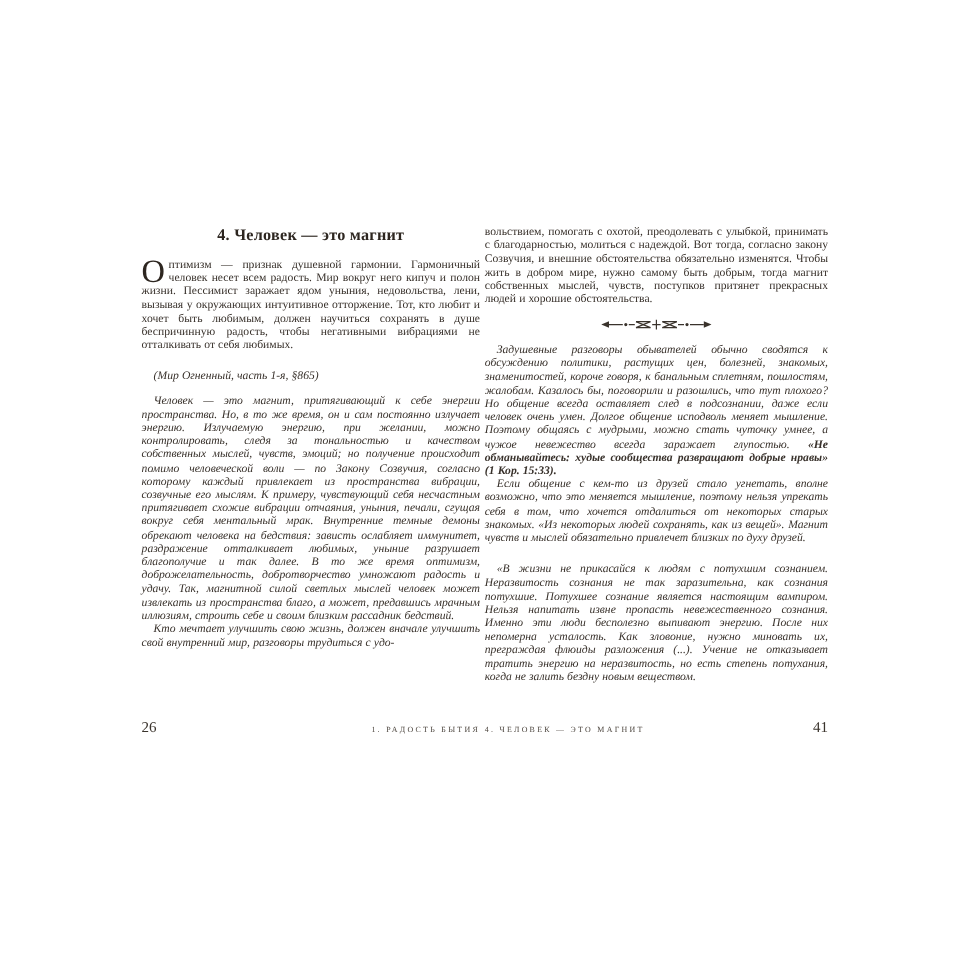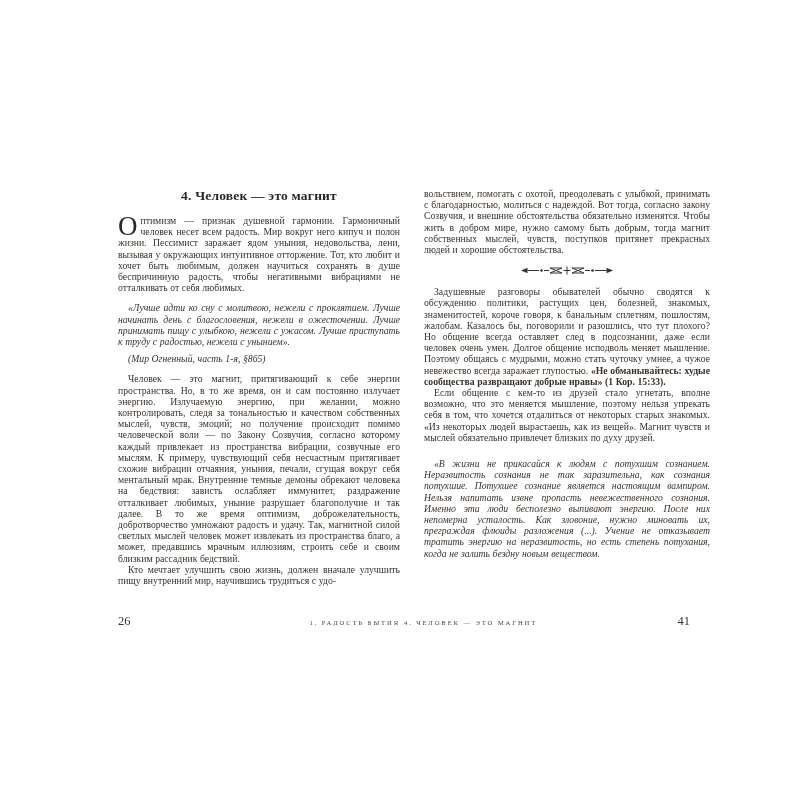--- a/index.html
+++ b/index.html
@@ -10,39 +10,39 @@
     background: #ffffff;
     font-family: "Liberation Serif", "DejaVu Serif", serif;
     color: #38312b;
     overflow: hidden;
   }
   .page {
     position: absolute;
     top: 188px;
   }
   .page-left  { left: 118px; width: 282px; }
-  .page-right { left: 424px; width: 286px; }
+  .page-right { left: 404px; width: 286px; }
 
   .chapter-title {
     margin: 0 0 11px 0;
     text-align: center;
     font-size: 13.5px;
     line-height: 16px;
     font-weight: bold;
     color: #2d2620;
     letter-spacing: 0.2px;
   }
   p.body {
     margin: 0;
     font-size: 9.7px;
     line-height: 11.2px;
     text-align: justify;
     word-spacing: 0.2px;
   }
-  p.indent { text-indent: 10px; }
+  p.indent { text-indent: 10px; font-style: italic; }
   p.quote { font-style: italic; }
   .gap-s { height: 6px; }
   .gap-m { height: 9px; }
   .gap-l { height: 15px; }
 
   .dropcap {
     float: left;
     font-size: 27px;
     line-height: 21px;
     padding: 1px 3px 0 0;
@@ -55,21 +55,20 @@
     line-height: 0;
   }
   .divider svg { display: inline-block; }
 
   .footer {
     position: absolute;
     top: 599px;
     display: flex;
     justify-content: space-between;
     align-items: baseline;
-    margin-top: 15px;
   }
   .footer-left  { left: 118px; width: 282px; }
   .footer-right { left: 404px; width: 286px; }
   .page-number {
     font-size: 12.5px;
     color: #3a332c;
   }
   .running-title {
     font-size: 6.6px;
     letter-spacing: 1.9px;
@@ -83,31 +82,30 @@
 
 <div class="photo">
 
   <div class="page page-left">
     <h1 class="chapter-title">4. Человек — это магнит</h1>
 
     <p class="body"><span class="dropcap">О</span><span>птимизм — признак душевной гармонии. Гармоничный человек несет всем радость. Мир вокруг него кипуч и полон жизни. Пессимист заражает ядом уныния, недовольства, лени, вызывая у окружающих интуитивное отторжение. Тот, кто любит и хочет быть любимым, должен научиться сохранять в душе беспричинную радость, чтобы негативными вибрациями не отталкивать от себя любимых.</span></p>
 
     <div class="gap-m"></div>
 
-    <p class="body quote indent">«Лучше идти ко сну с молитвою, нежели с проклятием. Лучше начинать день с благословения, нежели в ожесточении. Лучше принимать пищу с улыбкою, нежели с ужасом. Лучше приступать к труду с радостью, нежели с унынием».</p>
 
     <div class="gap-s"></div>
 
     <p class="body quote indent">(Мир Огненный, часть 1-я, §865)</p>
 
     <div class="gap-m"></div>
 
     <p class="body indent">Человек — это магнит, притягивающий к себе энергии пространства. Но, в то же время, он и сам постоянно излучает энергию. Излучаемую энергию, при желании, можно контролировать, следя за тональностью и качеством собственных мыслей, чувств, эмоций; но получение происходит помимо человеческой воли — по Закону Созвучия, согласно которому каждый привлекает из пространства вибрации, созвучные его мыслям. К примеру, чувствующий себя несчастным притягивает схожие вибрации отчаяния, уныния, печали, сгущая вокруг себя ментальный мрак. Внутренние темные демоны обрекают человека на бедствия: зависть ослабляет иммунитет, раздражение отталкивает любимых, уныние разрушает благополучие и так далее. В то же время оптимизм, доброжелательность, добротворчество умножают радость и удачу. Так, магнитной силой светлых мыслей человек может извлекать из пространства благо, а может, предавшись мрачным иллюзиям, строить себе и своим близким рассадник бедствий.</p>
 
-    <p class="body indent">Кто мечтает улучшить свою жизнь, должен вначале улучшить пищу внутренний мир, научившись трудиться с удо-</p>
+    <p class="body indent">Кто мечтает улучшить свою жизнь, должен вначале улучшить свой внутренний мир, разговоры трудиться с удо-</p>
   </div>
 
   <div class="page page-right">
     <p class="body">вольствием, помогать с охотой, преодолевать с улыбкой, принимать с благодарностью, молиться с надеждой. Вот тогда, согласно закону Созвучия, и внешние обстоятельства обязательно изменятся. Чтобы жить в добром мире, нужно самому быть добрым, тогда магнит собственных мыслей, чувств, поступков притянет прекрасных людей и хорошие обстоятельства.</p>
 
     <div class="divider">
       <svg width="92" height="11" viewBox="0 0 92 11" fill="none" stroke="#3a332c" stroke-width="1">
         <polygon points="0,5.5 6.5,2.8 6.5,8.2" fill="#3a332c" stroke="none"></polygon>
         <line x1="6.5" y1="5.5" x2="18" y2="5.5"></line>
         <circle cx="20.5" cy="5.5" r="1.3" fill="#3a332c" stroke="none"></circle>
@@ -124,21 +122,21 @@
         <line x1="51" y1="3" x2="63" y2="8"></line>
         <line x1="64" y1="5.5" x2="69" y2="5.5"></line>
         <circle cx="71.5" cy="5.5" r="1.3" fill="#3a332c" stroke="none"></circle>
         <line x1="74" y1="5.5" x2="85.5" y2="5.5"></line>
         <polygon points="92,5.5 85.5,2.8 85.5,8.2" fill="#3a332c" stroke="none"></polygon>
       </svg>
     </div>
 
     <p class="body indent"><span>Задушевные разговоры обывателей обычно сводятся к обсуждению политики, растущих цен, болезней, знакомых, знаменитостей, короче говоря, к банальным сплетням, пошлостям, жалобам. Казалось бы, поговорили и разошлись, что тут плохого? Но общение всегда оставляет след в подсознании, даже если человек очень умен. Долгое общение исподволь меняет мышление. Поэтому общаясь с мудрыми, можно стать чуточку умнее, а чужое невежество всегда заражает глупостью. </span><strong>«Не обманывайтесь: худые сообщества развращают добрые нравы» (1 Кор. 15:33).</strong></p>
 
-    <p class="body indent">Если общение с кем-то из друзей стало угнетать, вполне возможно, что это меняется мышление, поэтому нельзя упрекать себя в том, что хочется отдалиться от некоторых старых знакомых. «Из некоторых людей вырастаешь, как из вещей». Магнит чувств и мыслей обязательно привлечет близких по духу друзей.</p>
+    <p class="body indent">Если общение с кем-то из друзей стало угнетать, вполне возможно, что это меняется мышление, поэтому нельзя упрекать себя в том, что хочется отдалиться от некоторых старых знакомых. «Из некоторых людей сохранять, как из вещей». Магнит чувств и мыслей обязательно привлечет близких по духу друзей.</p>
 
     <div class="gap-l"></div>
 
     <p class="body quote indent">«В жизни не прикасайся к людям с потухшим сознанием. Неразвитость сознания не так заразительна, как сознания потухшие. Потухшее сознание является настоящим вампиром. Нельзя напитать извне пропасть невежественного сознания. Именно эти люди бесполезно выпивают энергию. После них непомерна усталость. Как зловоние, нужно миновать их, преграждая флюиды разложения (...). Учение не отказывает тратить энергию на неразвитость, но есть степень потухания, когда не залить бездну новым веществом.</p>
   </div>
 
   <div class="footer footer-left">
     <span class="page-number">26</span>
     <span class="running-title">1. РАДОСТЬ БЫТИЯ</span>
   </div>

